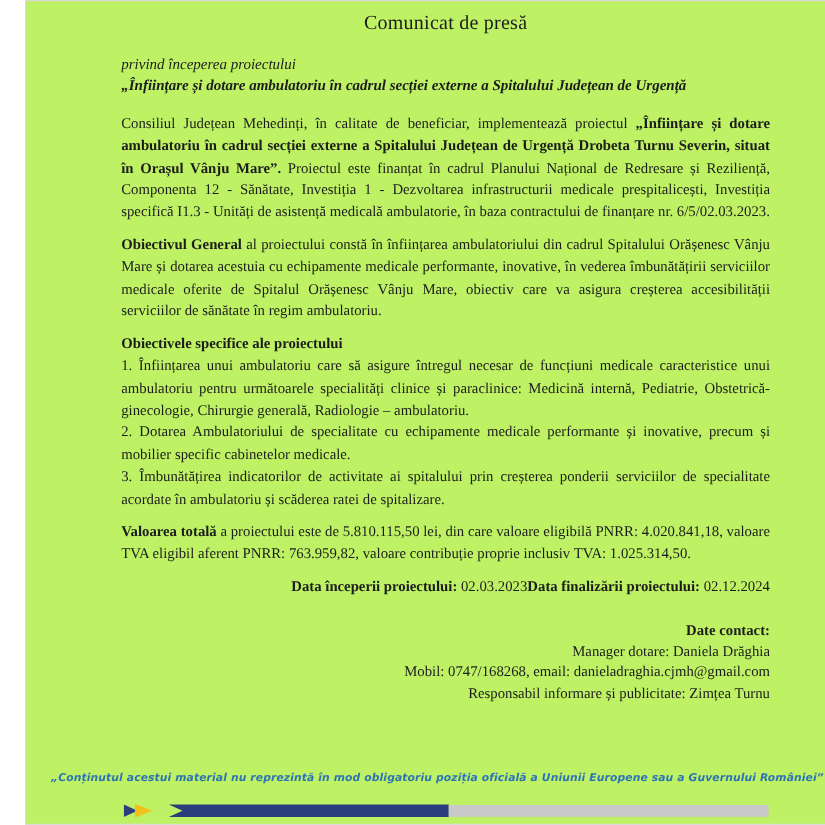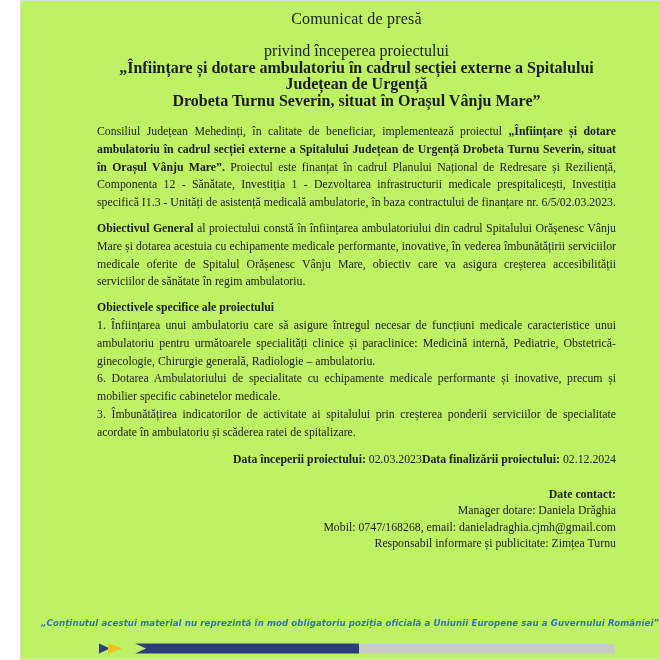--- a/index.html
+++ b/index.html
@@ -25,24 +25,24 @@
     overflow: hidden;
   }
   .doc-title {
     font-size: 16px;
     font-weight: 400;
     text-align: center;
     margin: 9px 0 0 0;
     letter-spacing: 0.2px;
   }
   .head-block {
-    text-align: center;
     margin-top: 15px;
-    font-size: 16px;
+    font-size: 12px;
     line-height: 16.5px;
+    font-style: italic;
   }
   .head-sub { font-weight: 400; }
   .head-proj { font-weight: 700; }
   .para {
     font-size: 11.8px;
     line-height: 17.8px;
     text-align: justify;
     margin: 8px 0 0 0;
   }
   .para.first { margin-top: 14px; }
@@ -84,34 +84,34 @@
 <body>
 
 <div class="page">
   <div class="content">
 
     <h1 class="doc-title">Comunicat de presă</h1>
 
     <div class="head-block">
       <div class="head-sub">privind începerea proiectului</div>
       <div class="head-proj">„Înființare și dotare ambulatoriu în cadrul secției externe a Spitalului Județean de Urgență</div>
-      <div class="head-proj">Drobeta Turnu Severin, situat în Orașul Vânju Mare”</div>
     </div>
 
     <p class="para first"><span>Consiliul Județean Mehedinți, în calitate de beneficiar, implementează proiectul </span><span class="b">„Înființare și dotare ambulatoriu în cadrul secției externe a Spitalului Județean de Urgență Drobeta Turnu Severin, situat în Orașul Vânju Mare”.</span><span> Proiectul este finanțat în cadrul Planului Național de Redresare și Reziliență, Componenta 12 - Sănătate, Investiția 1 - Dezvoltarea infrastructurii medicale prespitalicești, Investiția specifică I1.3 - Unități de asistență medicală ambulatorie,  în baza contractului de finanțare nr. 6/5/02.03.2023.</span></p>
 
     <p class="para"><span class="b">Obiectivul General</span><span> al proiectului constă în înființarea ambulatoriului din cadrul Spitalului Orășenesc Vânju Mare și dotarea acestuia cu echipamente medicale performante, inovative, în vederea îmbunătățirii serviciilor medicale oferite de Spitalul Orășenesc Vânju Mare, obiectiv care va asigura creșterea accesibilității serviciilor de sănătate în regim ambulatoriu.</span></p>
 
     <div class="para obj-list">
       <p class="b">Obiectivele specifice ale proiectului</p>
       <p>1. Înființarea unui ambulatoriu care să asigure întregul necesar de funcțiuni medicale caracteristice unui ambulatoriu pentru următoarele specialități clinice și paraclinice: Medicină internă, Pediatrie, Obstetrică-ginecologie, Chirurgie generală, Radiologie – ambulatoriu.</p>
-      <p>6. Dotarea Ambulatoriului de specialitate cu echipamente medicale performante și inovative, precum și mobilier specific cabinetelor medicale.</p>
+      <p>2. Dotarea Ambulatoriului de specialitate cu echipamente medicale performante și inovative, precum și mobilier specific cabinetelor medicale.</p>
       <p>3. Îmbunătățirea indicatorilor de activitate ai spitalului prin creșterea ponderii serviciilor de specialitate acordate în ambulatoriu și scăderea ratei de spitalizare.</p>
     </div>
 
+    <p class="para"><span class="b">Valoarea totală</span><span> a proiectului este de 5.810.115,50 lei, din care valoare eligibilă PNRR: 4.020.841,18, valoare TVA eligibil aferent PNRR: 763.959,82, valoare contribuție proprie inclusiv TVA: 1.025.314,50.</span></p>
 
     <div class="dates-row">
       <div><span class="b">Data începerii proiectului:</span> <span>02.03.2023</span></div>
       <div><span class="b">Data finalizării proiectului:</span> <span>02.12.2024</span></div>
     </div>
 
     <div class="contact-block">
       <div class="b">Date contact:</div>
       <div>Manager dotare: Daniela Drăghia</div>
       <div>Mobil: 0747/168268, email: danieladraghia.cjmh@gmail.com</div>

